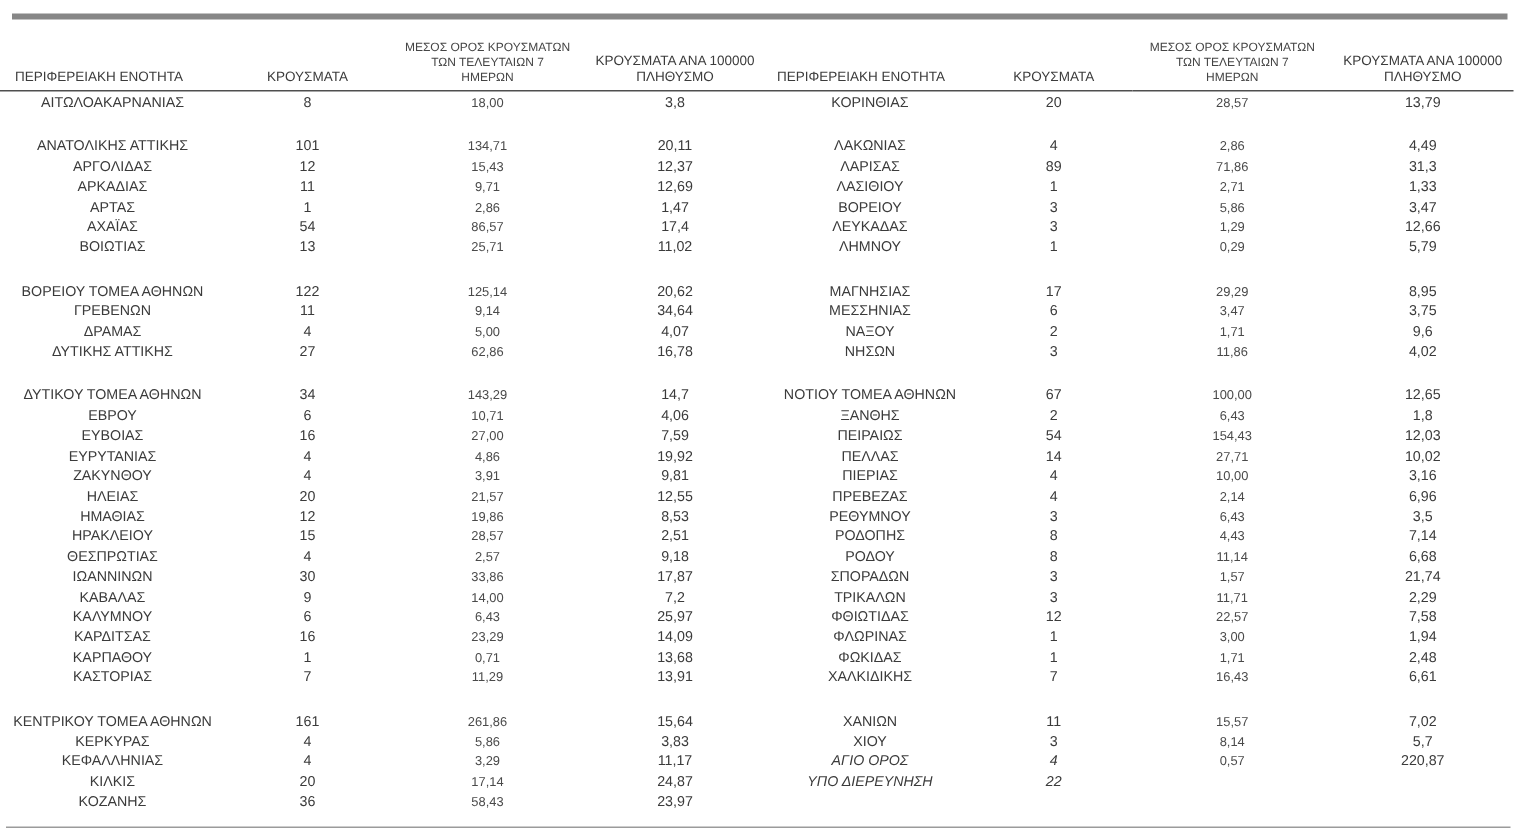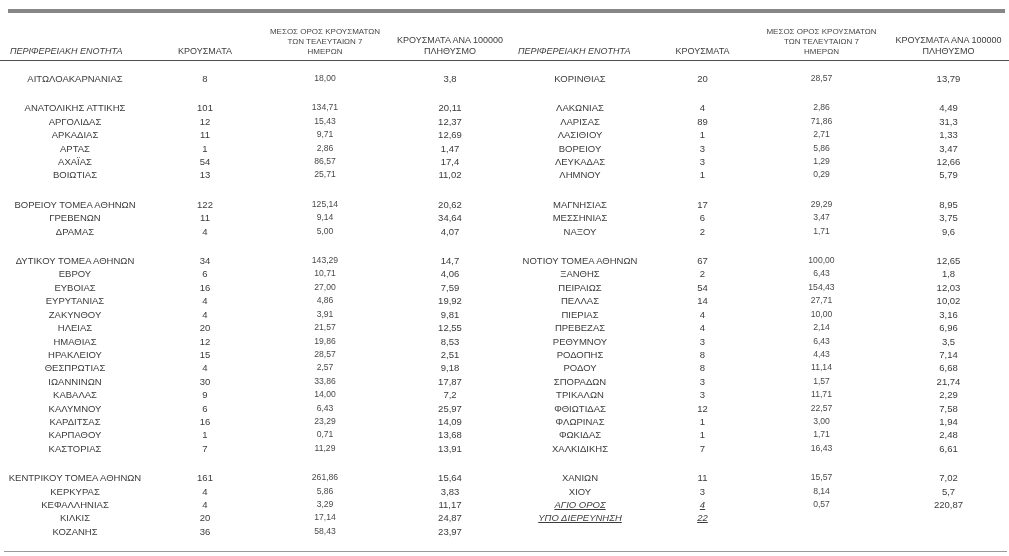--- a/index.html
+++ b/index.html
@@ -12,31 +12,31 @@
   .bottom-rule{position:absolute;left:4px;right:2px;top:551px;height:1px;background:#9b9b9b;}
   table{
     position:absolute;left:0;top:13px;width:1009px;
     border-collapse:collapse;table-layout:fixed;
   }
   th{
     font-weight:normal;font-size:9px;line-height:11px;color:#3c3c3c;
     vertical-align:bottom;padding:0 0 3px 0;white-space:pre-line;
     border-bottom:1px solid #4f4f4f;height:44px;
   }
-  th.h-name{text-align:left;padding-left:10px;font-style:italic;}
+  th.h-name{text-align:left;padding-left:10px;}
   th.h-name-r{text-align:left;padding-left:8px;}
   th.h-avg{font-size:8px;line-height:10px;color:#454545;}
   td{
     padding:0;font-size:9.5px;line-height:13.4px;height:13px;
     text-align:center;white-space:nowrap;overflow:hidden;color:#3b3b3b;
   }
   td.c-avg{font-size:8.6px;color:#4a4a4a;}
   tr.spacer td{height:16px;line-height:16px;font-size:1px;}
-  td.it{font-style:italic;text-decoration:underline;}
-  tbody tr:first-child td{padding-top:11px;margin-left:20px;}
+  td.it{font-style:italic;}
+  tbody tr:first-child td{padding-top:1px;margin-left:20px;}
 </style>
 </head>
 <body>
 
 <div class="top-rule"></div>
 
 <table>
   <colgroup>
     <col style="width:150px">
       <col style="width:110px">
@@ -165,20 +165,30 @@
       <tr>
         <td class="c-name">ΔΡΑΜΑΣ</td>
         <td class="c-cases">4</td>
         <td class="c-avg">5,00</td>
         <td class="c-per">4,07</td>
         <td class="c-name">ΝΑΞΟΥ</td>
         <td class="c-cases">2</td>
         <td class="c-avg">1,71</td>
         <td class="c-per">9,6</td>
       </tr>
+      <tr>
+        <td class="c-name">ΔΥΤΙΚΗΣ ΑΤΤΙΚΗΣ</td>
+        <td class="c-cases">27</td>
+        <td class="c-avg">62,86</td>
+        <td class="c-per">16,78</td>
+        <td class="c-name">ΝΗΣΩΝ</td>
+        <td class="c-cases">3</td>
+        <td class="c-avg">11,86</td>
+        <td class="c-per">4,02</td>
+      </tr>
       <tr class="spacer">
         <td colspan="8"></td>
       </tr>
       <tr>
         <td class="c-name">ΔΥΤΙΚΟΥ ΤΟΜΕΑ ΑΘΗΝΩΝ</td>
         <td class="c-cases">34</td>
         <td class="c-avg">143,29</td>
         <td class="c-per">14,7</td>
         <td class="c-name">ΝΟΤΙΟΥ ΤΟΜΕΑ ΑΘΗΝΩΝ</td>
         <td class="c-cases">67</td>

